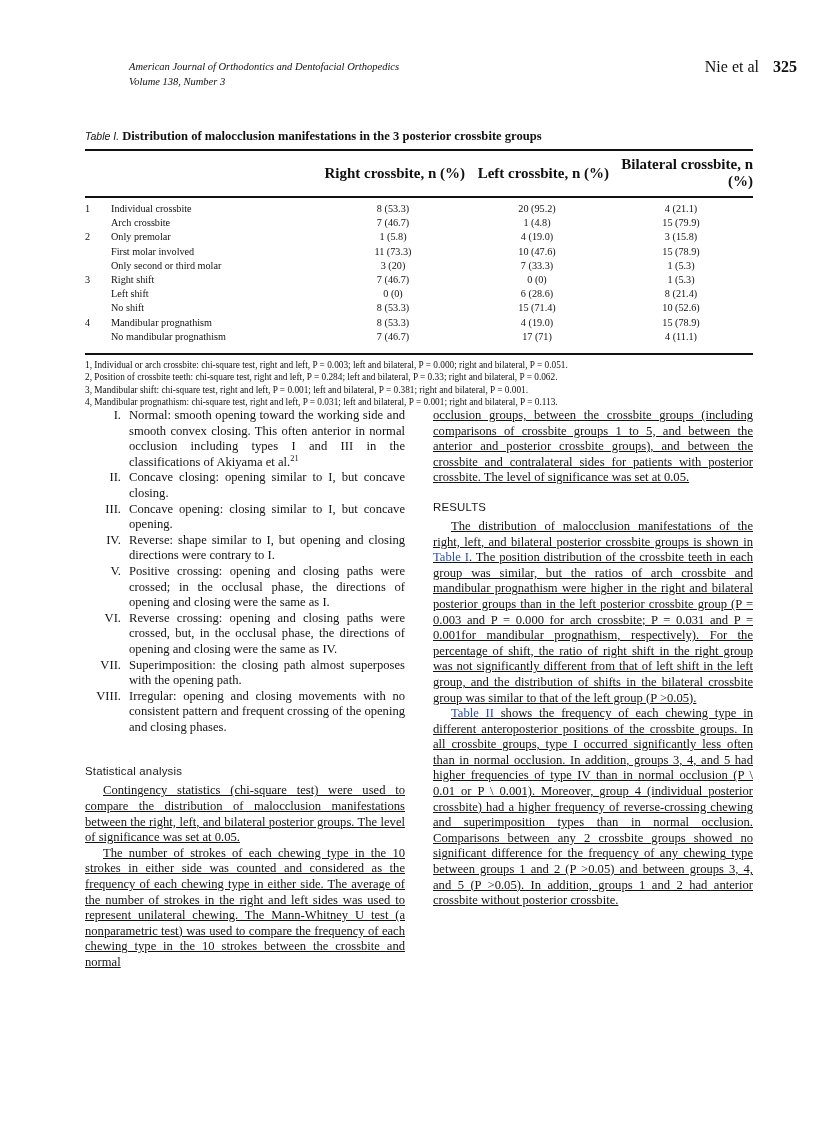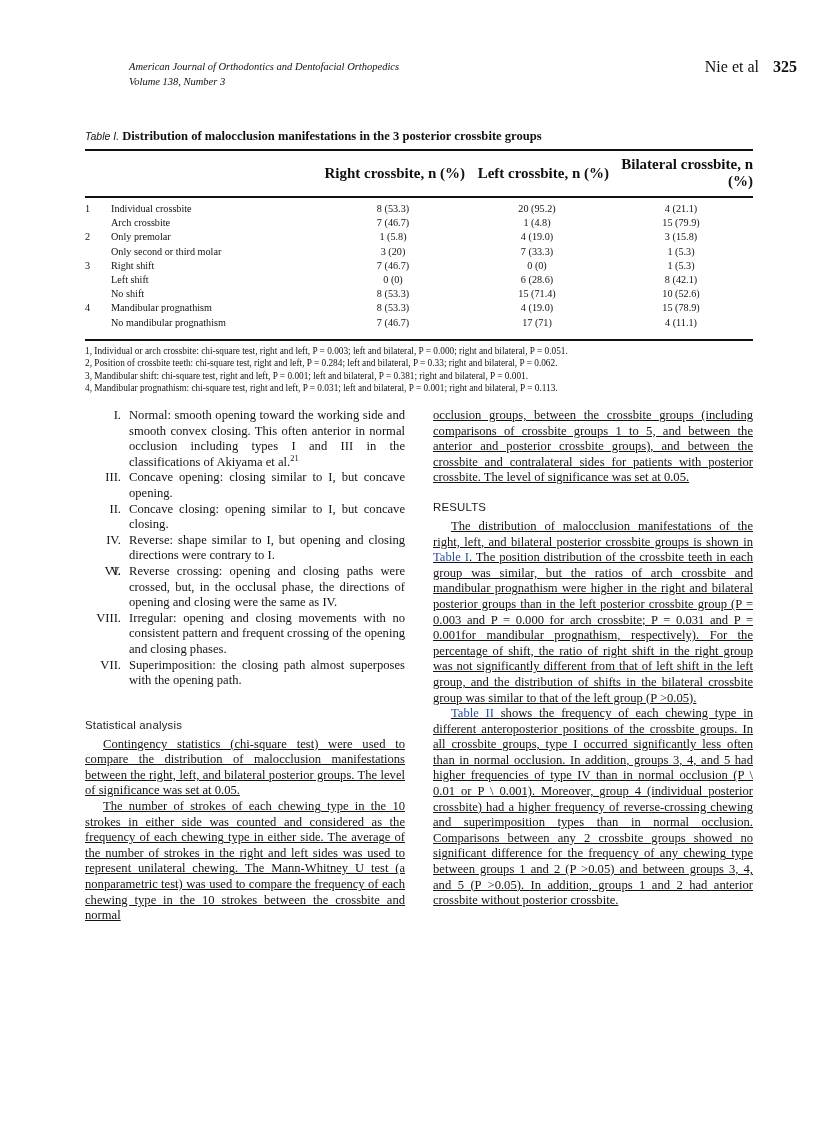--- a/index.html
+++ b/index.html
@@ -223,38 +223,45 @@
         </tr>
         <tr>
           <td class="c-num">2</td>
           <td class="c-lbl">Only premolar</td>
           <td class="c-val">1 (5.8)</td>
           <td class="c-val">4 (19.0)</td>
           <td class="c-val">3 (15.8)</td>
         </tr>
         <tr>
           <td class="c-num"></td>
+          <td class="c-lbl">First molar involved</td>
+          <td class="c-val">11 (73.3)</td>
+          <td class="c-val">10 (47.6)</td>
+          <td class="c-val">15 (78.9)</td>
+        </tr>
+        <tr>
+          <td class="c-num"></td>
           <td class="c-lbl">Only second or third molar</td>
           <td class="c-val">3 (20)</td>
           <td class="c-val">7 (33.3)</td>
           <td class="c-val">1 (5.3)</td>
         </tr>
         <tr>
           <td class="c-num">3</td>
           <td class="c-lbl">Right shift</td>
           <td class="c-val">7 (46.7)</td>
           <td class="c-val">0 (0)</td>
           <td class="c-val">1 (5.3)</td>
         </tr>
         <tr>
           <td class="c-num"></td>
           <td class="c-lbl">Left shift</td>
           <td class="c-val">0 (0)</td>
           <td class="c-val">6 (28.6)</td>
-          <td class="c-val">8 (42.1)</td>
+          <td class="c-val">8 (21.4)</td>
         </tr>
         <tr>
           <td class="c-num"></td>
           <td class="c-lbl">No shift</td>
           <td class="c-val">8 (53.3)</td>
           <td class="c-val">15 (71.4)</td>
           <td class="c-val">10 (52.6)</td>
         </tr>
         <tr>
           <td class="c-num">4</td>
@@ -283,39 +290,39 @@
   </div>
 
   <div class="columns">
 
     <div class="col">
       <ol class="roman-list">
         <li>
           <span class="rn">I.</span><span>Normal: smooth opening toward the working side and smooth convex closing. This often anterior in normal occlusion including types I and III in the classifications of Akiyama et al.</span><sup class="ref">21</sup>
         </li>
         <li>
+          <span class="rn">II.</span><span>Concave closing: opening similar to I, but concave closing.</span>
+        </li>
+        <li>
           <span class="rn">III.</span><span>Concave opening: closing similar to I, but concave opening.</span>
         </li>
         <li>
-          <span class="rn">II.</span><span>Concave closing: opening similar to I, but concave closing.</span>
-        </li>
-        <li>
           <span class="rn">IV.</span><span>Reverse: shape similar to I, but opening and closing directions were contrary to I.</span>
         </li>
         <li>
-          <span class="rn">V.</span>
+          <span class="rn">V.</span><span>Positive crossing: opening and closing paths were crossed; in the occlusal phase, the directions of opening and closing were the same as I.</span>
         </li>
         <li>
           <span class="rn">VI.</span><span>Reverse crossing: opening and closing paths were crossed, but, in the occlusal phase, the directions of opening and closing were the same as IV.</span>
         </li>
         <li>
+          <span class="rn">VII.</span><span>Superimposition: the closing path almost superposes with the opening path.</span>
+        </li>
+        <li>
           <span class="rn">VIII.</span><span>Irregular: opening and closing movements with no consistent pattern and frequent crossing of the opening and closing phases.</span>
-        </li>
-        <li>
-          <span class="rn">VII.</span><span>Superimposition: the closing path almost superposes with the opening path.</span>
         </li>
       </ol>
 
       <div class="spacer-lg"></div>
 
       <div class="sec-head">Statistical analysis</div>
 
       <p class="body">Contingency statistics (chi-square test) were used to compare the distribution of malocclusion manifestations between the right, left, and bilateral posterior groups. The level of significance was set at 0.05.</p>
       <p class="body">The number of strokes of each chewing type in the 10 strokes in either side was counted and considered as the frequency of each chewing type in either side. The average of the number of strokes in the right and left sides was used to represent unilateral chewing. The Mann-Whitney U test (a nonparametric test) was used to compare the frequency of each chewing type in the 10 strokes between the crossbite and normal</p>
     </div>

